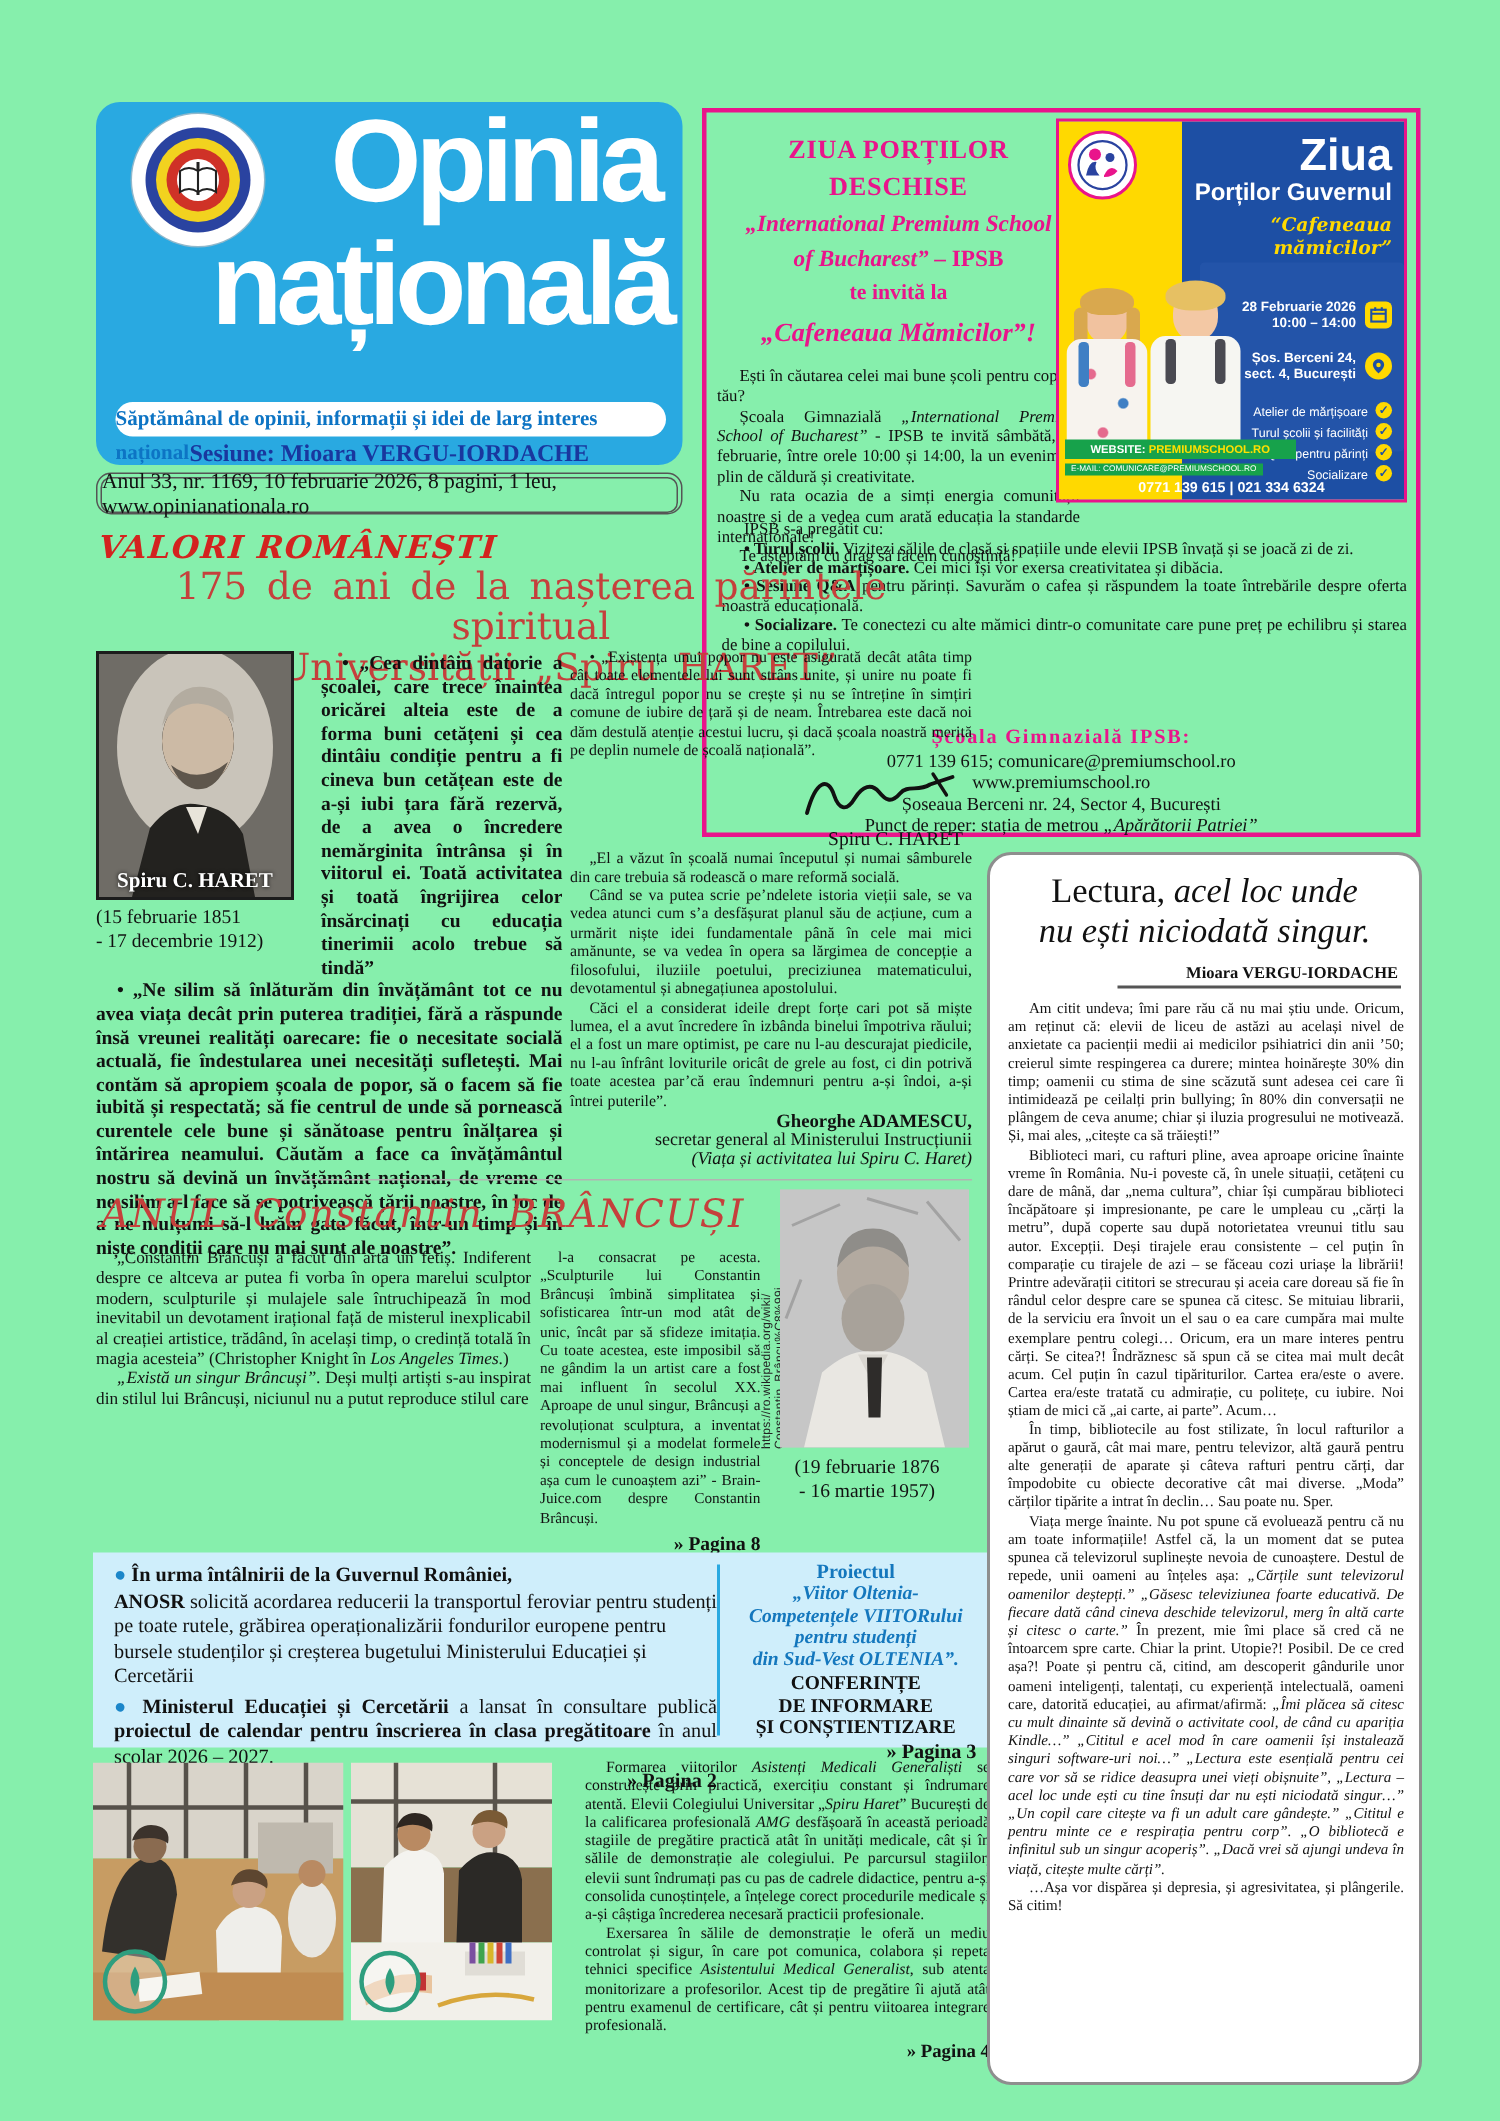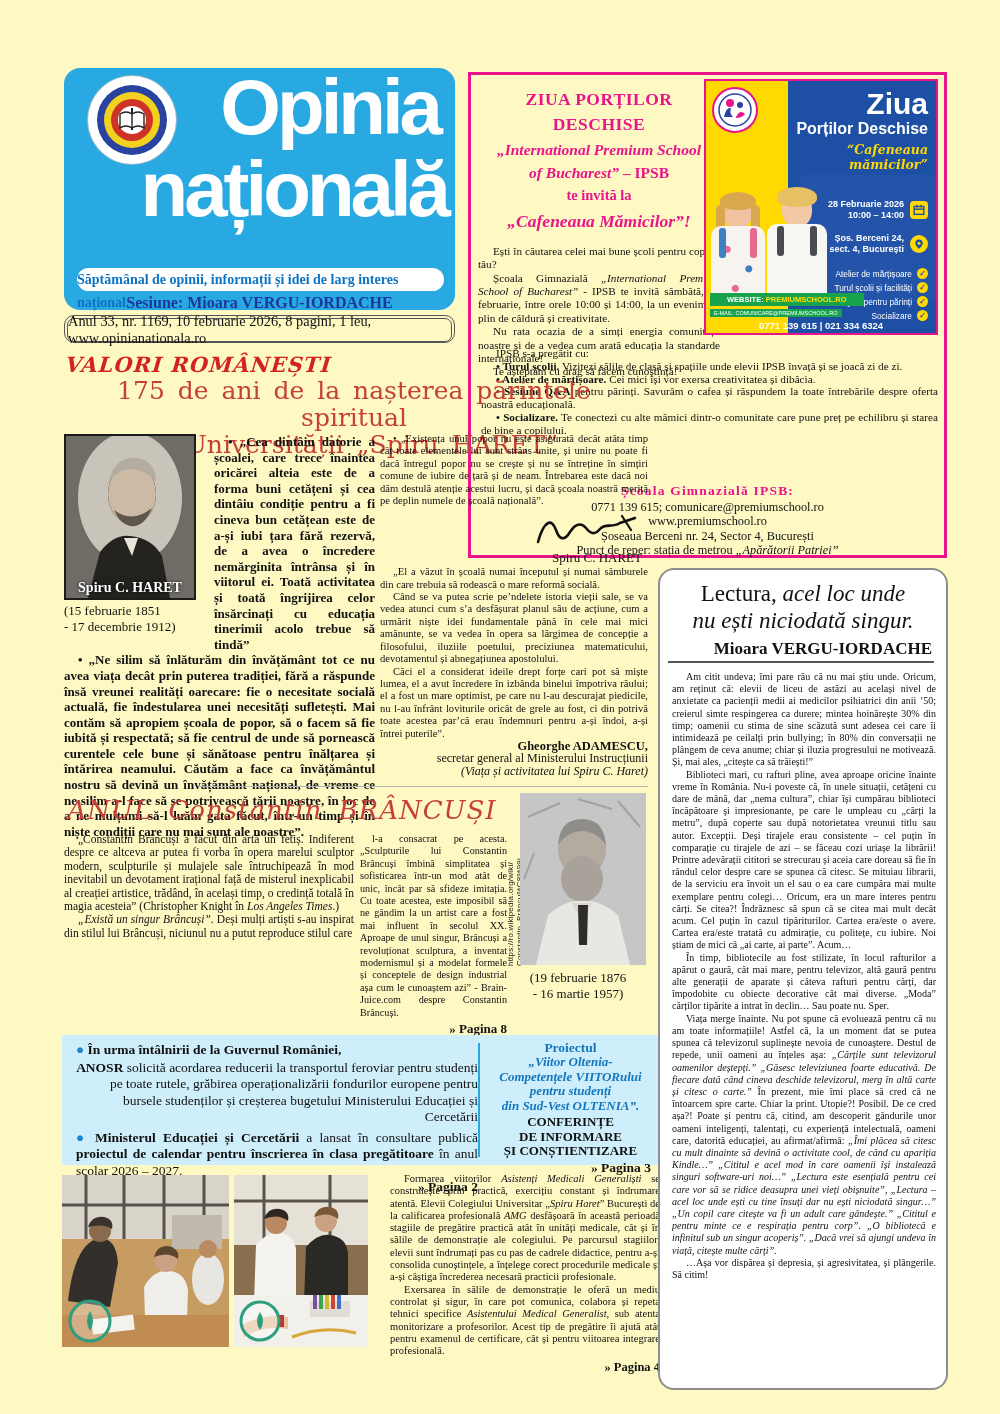--- a/index.html
+++ b/index.html
@@ -1,16 +1,16 @@
 <!DOCTYPE html>
 <html><head>
 <meta charset="utf-8">
 <style>
   html,body{margin:0;padding:0;background:#fff}
-  .paper{position:relative;width:1000px;height:1414px;background:#fef9c3;overflow:hidden;
+  .paper{position:relative;width:1000px;height:1414px;background:#86efac;overflow:hidden;
          font-family:"Liberation Serif",serif;color:#111}
 
   
   .mast{position:absolute;left:64px;top:68px;width:391px;height:242px;background:#29a9e1;border-radius:16px}
   .mast-t1{position:absolute;top:0px;right:16px;font-family:"Liberation Sans",sans-serif;font-weight:bold;
            font-size:78px;line-height:1;color:#fff;letter-spacing:-4px}
   .mast-t2{position:absolute;top:82px;right:8px;font-family:"Liberation Sans",sans-serif;font-weight:bold;
            font-size:78px;line-height:1;color:#fff;letter-spacing:-4px}
   .pill{position:absolute;left:13px;right:11px;top:200px;height:23px;background:#fff;border-radius:12px;
         text-align:left;font-weight:bold;font-size:14px;line-height:23px;color:#0d74c4}
@@ -114,21 +114,21 @@
   .b-credit{position:absolute;left:506px;top:794px;height:172px;writing-mode:vertical-rl;transform:rotate(180deg);
             font-family:"Liberation Sans",sans-serif;font-size:8px;line-height:9px;color:#222;letter-spacing:.2px}
   .b-photo{position:absolute;left:520px;top:793px;width:126px;height:172px;background:#c6c6c6}
   .b-dates{position:absolute;left:503px;top:970px;width:150px;text-align:center;font-size:13px;line-height:16px}
 
   
   .band{position:absolute;left:62px;top:1035px;width:597px;height:130px;background:#cfeefb}
   .band .dot{color:#1b86c9}
   .bn-left{position:absolute;left:14px;top:7px;width:402px;font-size:13.5px;line-height:16.5px}
   .bn-l1{font-weight:bold}
-  .bn-cent{text-align:right;margin:1px 0 4px 0}
+  .bn-cent{text-align:left;margin:1px 0 4px 0}
   .bn-cent .b{font-weight:bold}
   .bn-item2{text-align:justify}
   .bn-item2 .b{font-weight:bold}
   .bn-p2{text-align:right;font-weight:bold;font-size:13.5px}
   .bn-div{position:absolute;left:416px;top:8px;bottom:8px;width:2px;background:#29a9e1}
   .bn-right{position:absolute;left:428px;top:5px;width:161px;text-align:center}
   .bn-proj{color:#1477bd;font-weight:bold;font-size:13.5px;line-height:15px}
   .bn-pit{color:#1477bd;font-style:italic;font-weight:bold;font-size:13px;line-height:14.5px}
   .bn-conf{font-weight:bold;font-size:13px;line-height:14.5px;margin-top:2px}
   .bn-p3{text-align:right;font-weight:bold;font-size:13.5px;margin-top:1px}
@@ -139,21 +139,21 @@
   .amg{position:absolute;left:390px;top:1173px;width:270px;font-size:10.5px;line-height:12.3px;text-align:justify}
   .amg p{margin:0;text-indent:14px}
   .amg .pageref{font-size:12.5px}
 
   
   .lect{position:absolute;left:658px;top:568px;width:290px;height:822px;border:2px solid #8e8e8e;
         border-radius:16px;box-sizing:border-box;background:#fff}
   .lect-title{margin-top:10px;text-align:center;font-size:23px;line-height:27px;color:#111}
   .lect-title .it{font-style:italic}
   .lect-author{text-align:right;padding-right:12px;margin-top:5px}
-  .lect-author span{display:inline-block;font-weight:bold;font-size:17px;border-bottom:2px solid #555;
+  .lect-author span{display:inline-block;font-weight:bold;font-size:11px;border-bottom:2px solid #555;
                     padding:0 2px 2px 46px}
   .lect-body{margin:8px 10px 0 12px;font-size:10px;line-height:12.2px;text-align:justify}
   .lect-body p{margin:0;text-indent:14px}
 </style>
 </head>
 <body>
 
 <div class="paper">
 
   <div class="mast">
@@ -198,21 +198,21 @@
         <svg width="42" height="42" viewBox="0 0 42 42">
           <circle cx="21" cy="21" r="16" fill="none" stroke="#2a43a0" stroke-width="1.5"></circle>
           <circle cx="16" cy="14" r="4" fill="#e9148b"></circle>
           <path d="M10,28 Q12,18 17,19 Q15,24 19,28 Z" fill="#2a43a0"></path>
           <circle cx="26" cy="16" r="3" fill="#2a43a0"></circle>
           <path d="M22,28 Q26,20 31,25 Q28,29 22,29 Z" fill="#e9148b"></path>
         </svg>
       </div>
       <div class="ad-title">
         <div class="ad-z">Ziua</div>
-        <div class="ad-pd">Porților Deschise</div>
+        <div class="ad-pd">Porților Guvernul</div>
         <div class="ad-script">“Cafeneaua mămicilor”</div>
       </div>
       <div class="ad-row" style="top:118px">
         <div>
           <div>28 Februarie 2026</div>
           <div>10:00 – 14:00</div>
         </div>
         <div class="ad-ic-sq">
           <svg width="14" height="14" viewBox="0 0 16 16">
               <rect x="2.5" y="4" width="11" height="9" fill="none" stroke="#1d4fa4" stroke-width="1.6"></rect>

